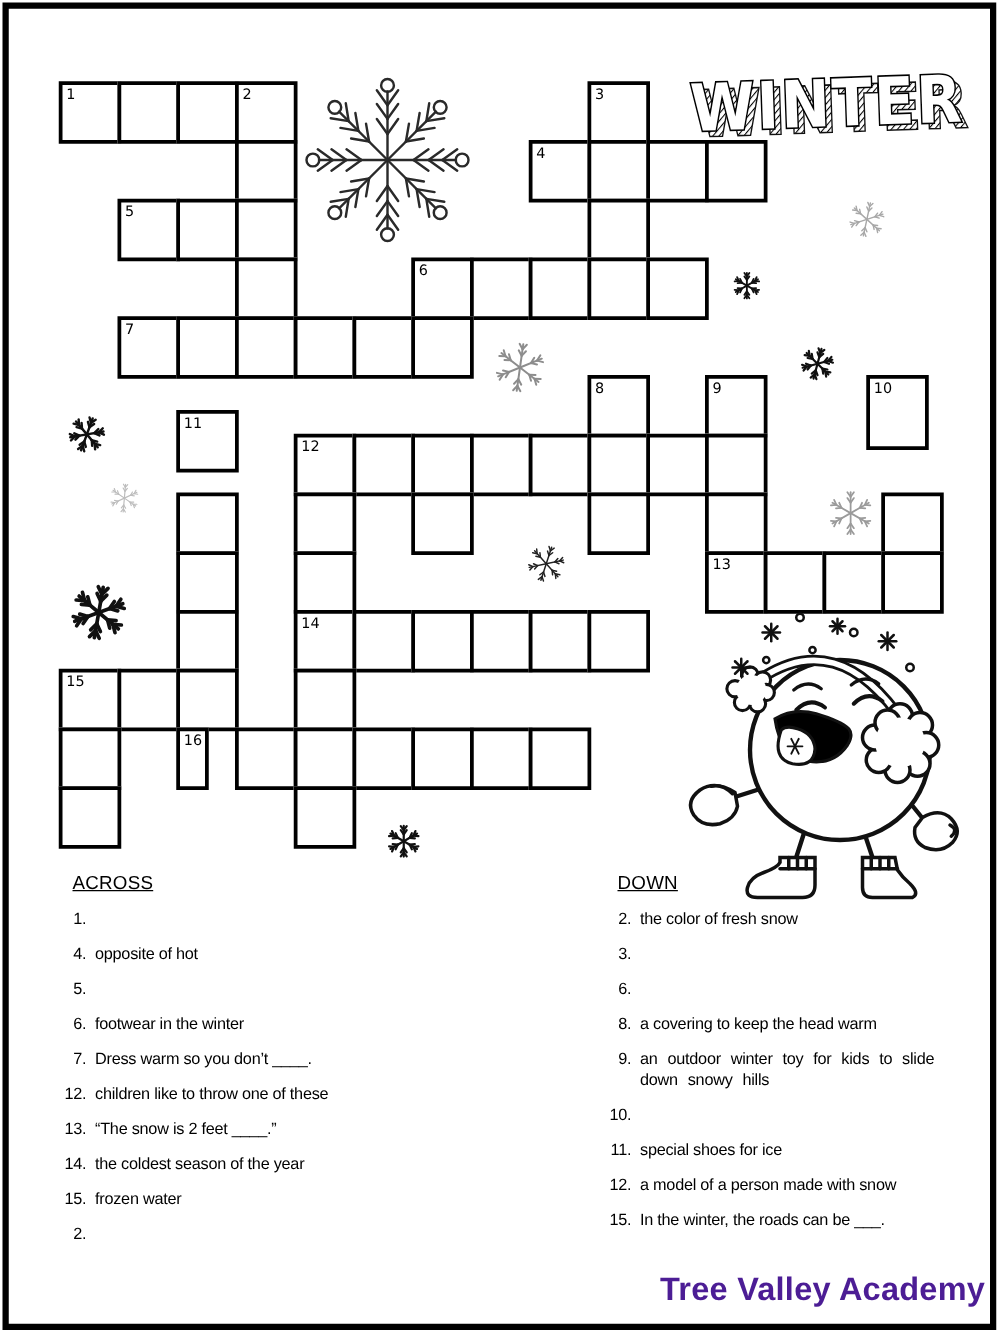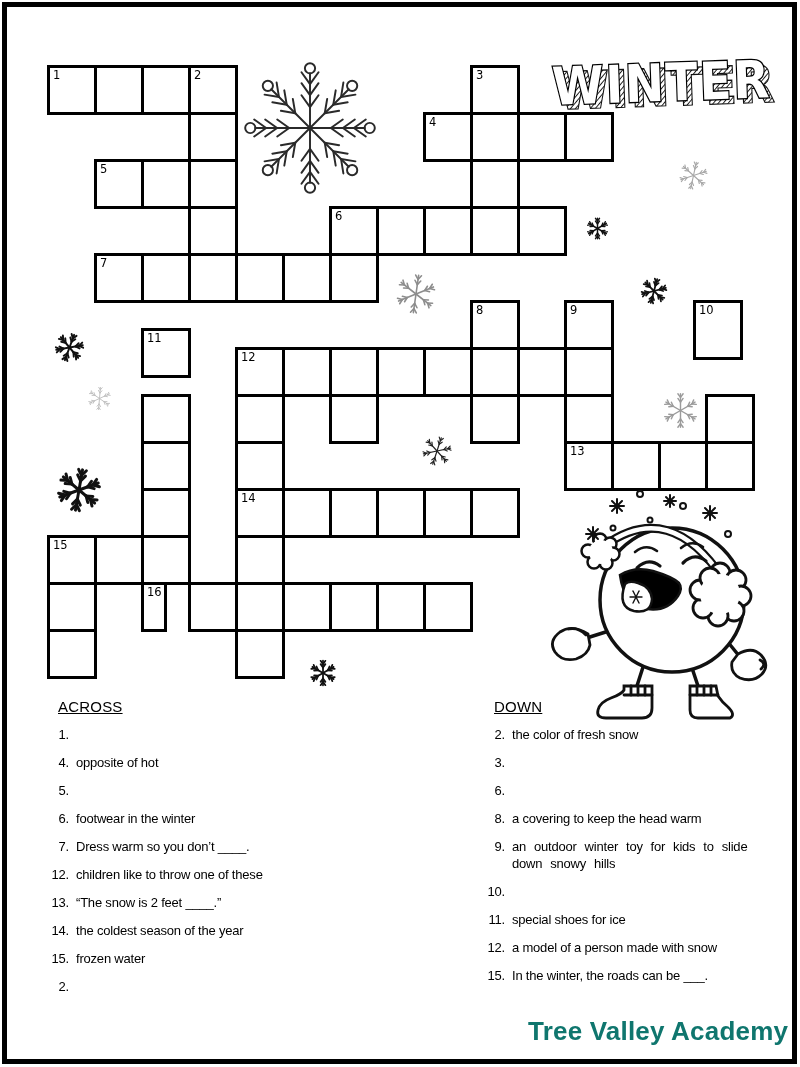--- a/index.html
+++ b/index.html
@@ -754,14 +754,14 @@
           <span class="clue-num">12.</span>
           <span class="clue-text">a model of a person made with snow</span>
         </div>
         <div class="clue">
           <span class="clue-num">15.</span>
           <span class="clue-text">In the winter, the roads can be ___.</span>
         </div>
       </div>
   </section>
 
-  <div class="brand" style="color: #0f766e;">Tree Valley Academy</div>
+  <div class="brand" style="color: #4c1d95;">Tree Valley Academy</div>
 </div>
 
 </body></html>

